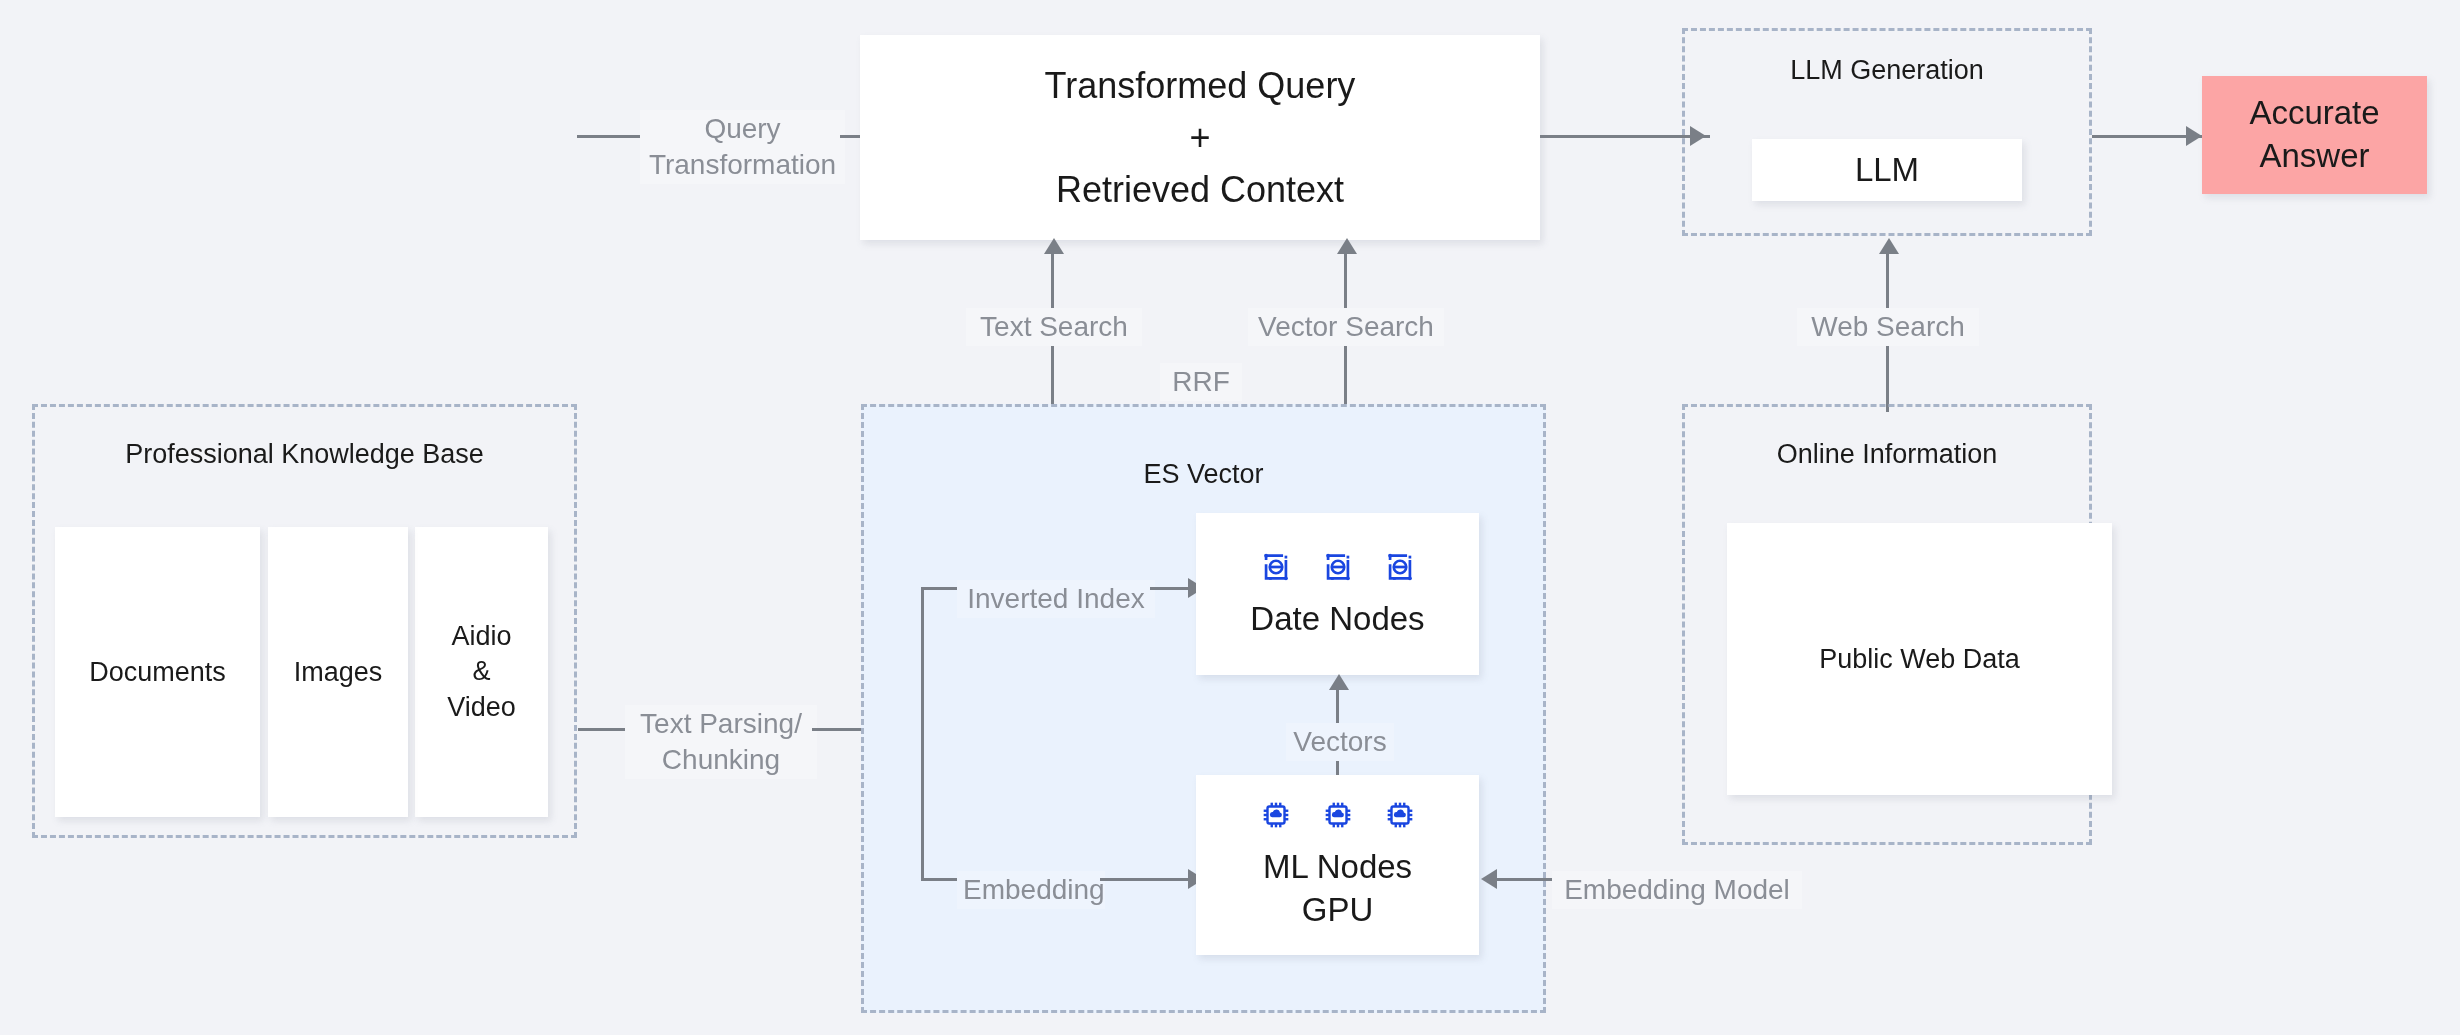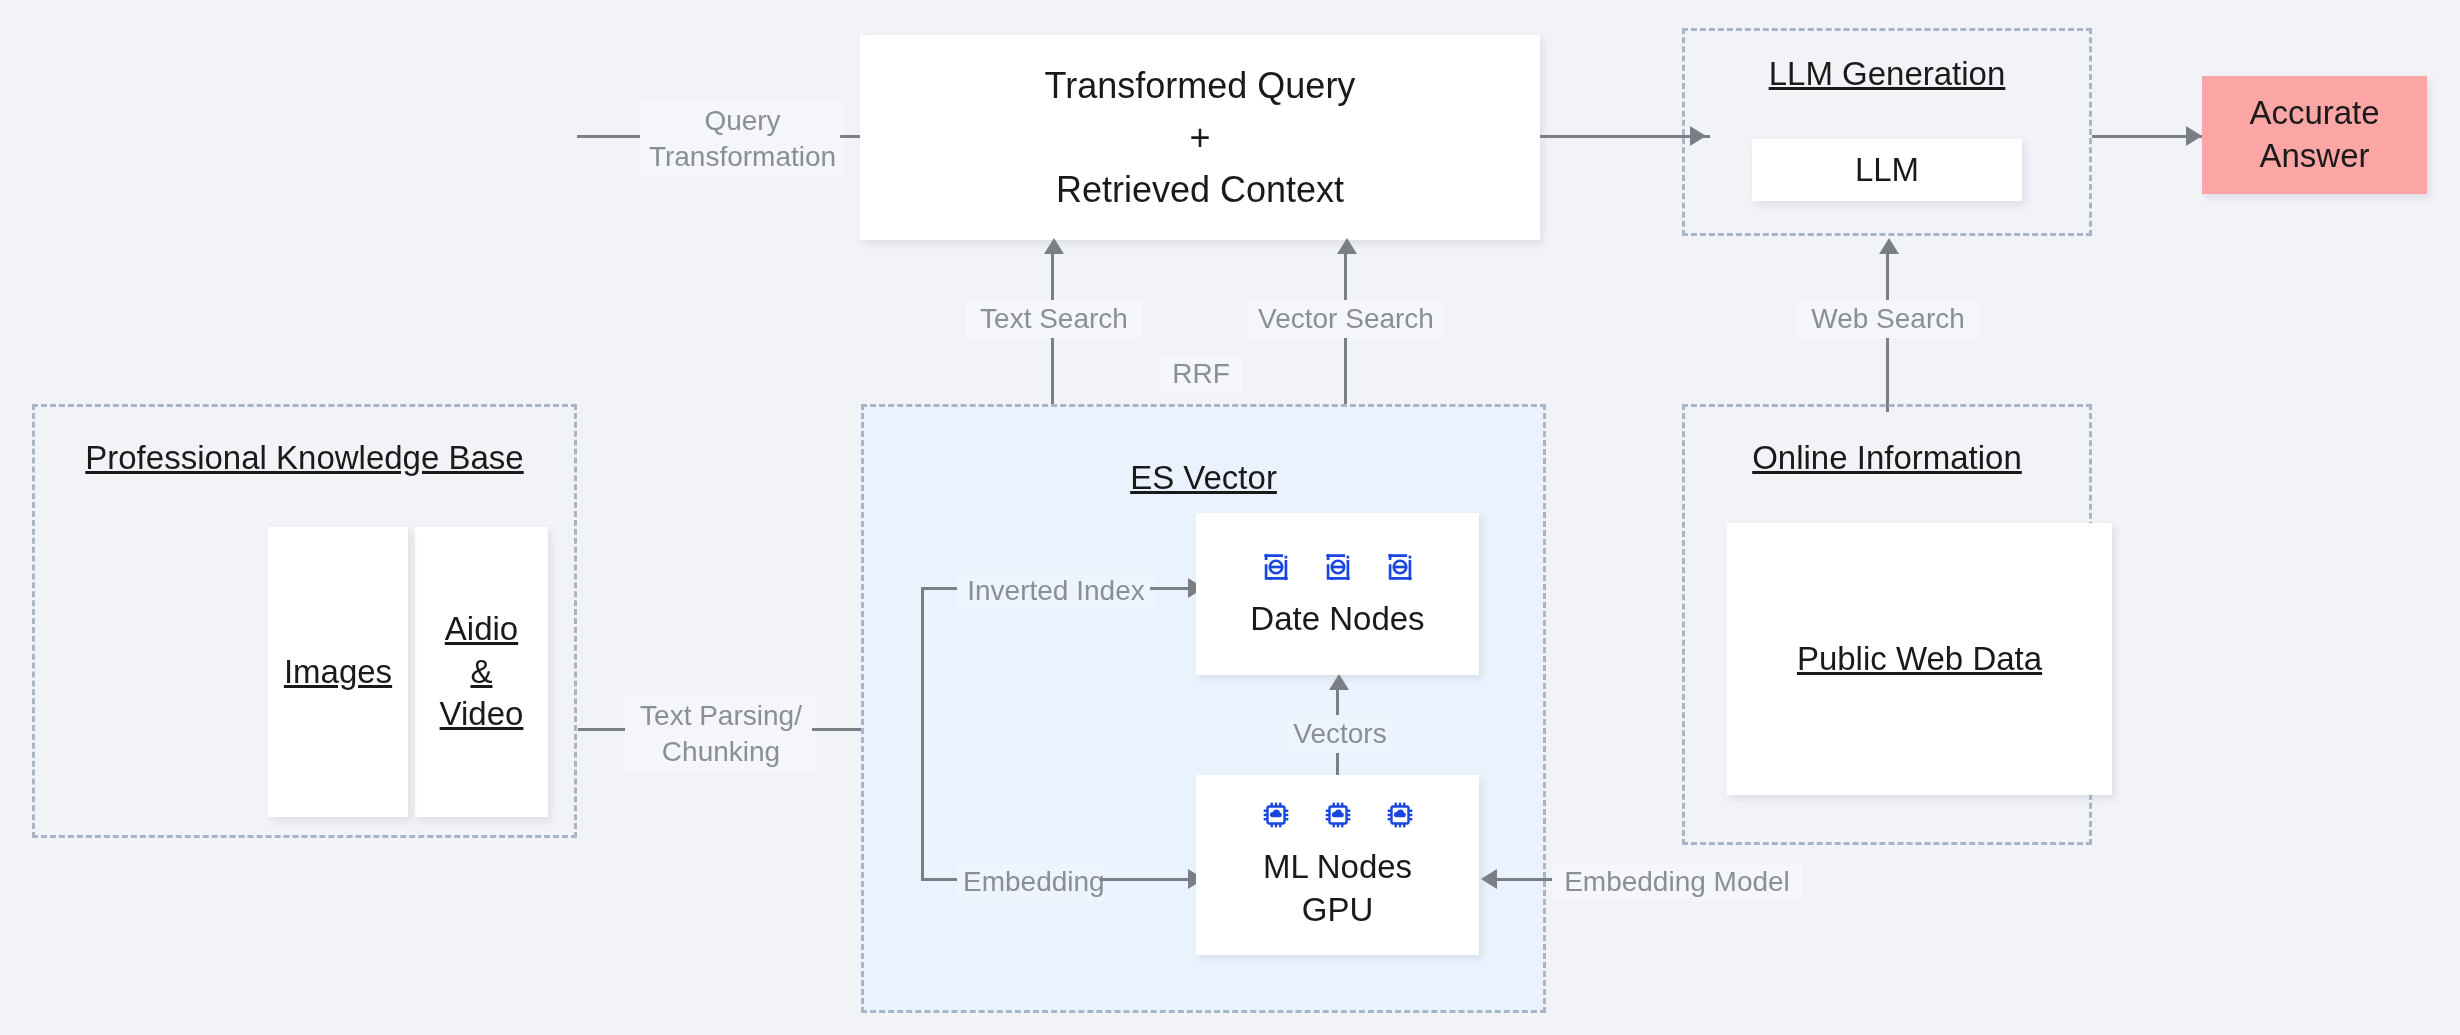--- a/index.html
+++ b/index.html
@@ -63,20 +63,21 @@
   
   .edge-label {
     position: absolute;
     color: #8a8e96;
     background: #f5f6f9;
     white-space: pre;
     text-align: center;
     line-height: 1.28;
     padding: 1px 6px;
     box-sizing: border-box;
+    margin-top: 8px;
   }
   .edge-label.on-tint {
     background: #eef4fd;
   }
 
   
   .line-h {
     position: absolute;
     height: 3px;
     background: #7a7f87;
@@ -114,21 +115,21 @@
     justify-content: center;
     align-items: center;
   }
   .node-label {
     line-height: 1.3;
     white-space: pre-line;
   }
 
   
   .t-28 { font-size: 28px; }
-  .t-31 { font-size: 33px; text-decoration: underline; }
+  .t-31 { font-size: 27px; }
   .t-33 { font-size: 33px; }
   .t-34 { font-size: 36px; }
 </style>
 </head>
 <body>
 
 <div id="canvas">
 
 
   <div class="line-h" style="left:577px; top:135px; width:70px;"></div>
@@ -170,20 +171,23 @@
   <div class="edge-label t-28" style="left:1248px; top:300px; width:196px;"><span>Vector Search</span></div>
 
   <div class="edge-label t-28" style="left:1160px; top:355px; width:82px;"><span>RRF</span></div>
 
   <div class="line-v" style="left:1886px; top:250px; width:3px; height:162px;"></div>
   <div class="arrow arrow-up" style="left:1879px; top:238px;"></div>
   <div class="edge-label t-28" style="left:1797px; top:300px; width:182px;"><span>Web Search</span></div>
 
   <div class="group" style="left:32px; top:404px; width:545px; height:434px;">
     <div class="group-title t-31" style="top:32px;">Professional Knowledge Base</div>
+  </div>
+  <div class="node card t-31" style="left:55px; top:527px; width:205px; height:290px;">
+    <span>Documents</span>
   </div>
   <div class="node card t-31" style="left:415px; top:527px; width:133px; height:290px;">
     <span class="node-label">Aidio
 &amp;
 Video</span>
   </div>
   <div class="node card t-31" style="left:268px; top:527px; width:140px; height:290px;">
     <span>Images</span>
   </div>
 

